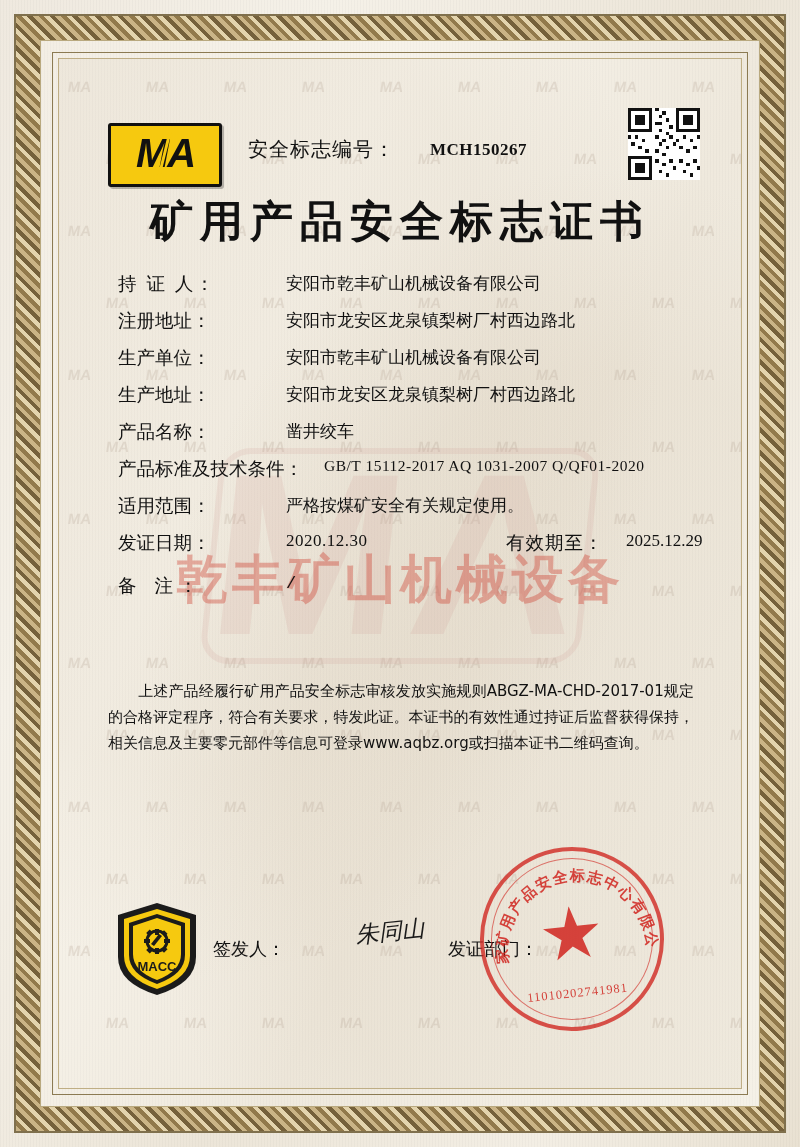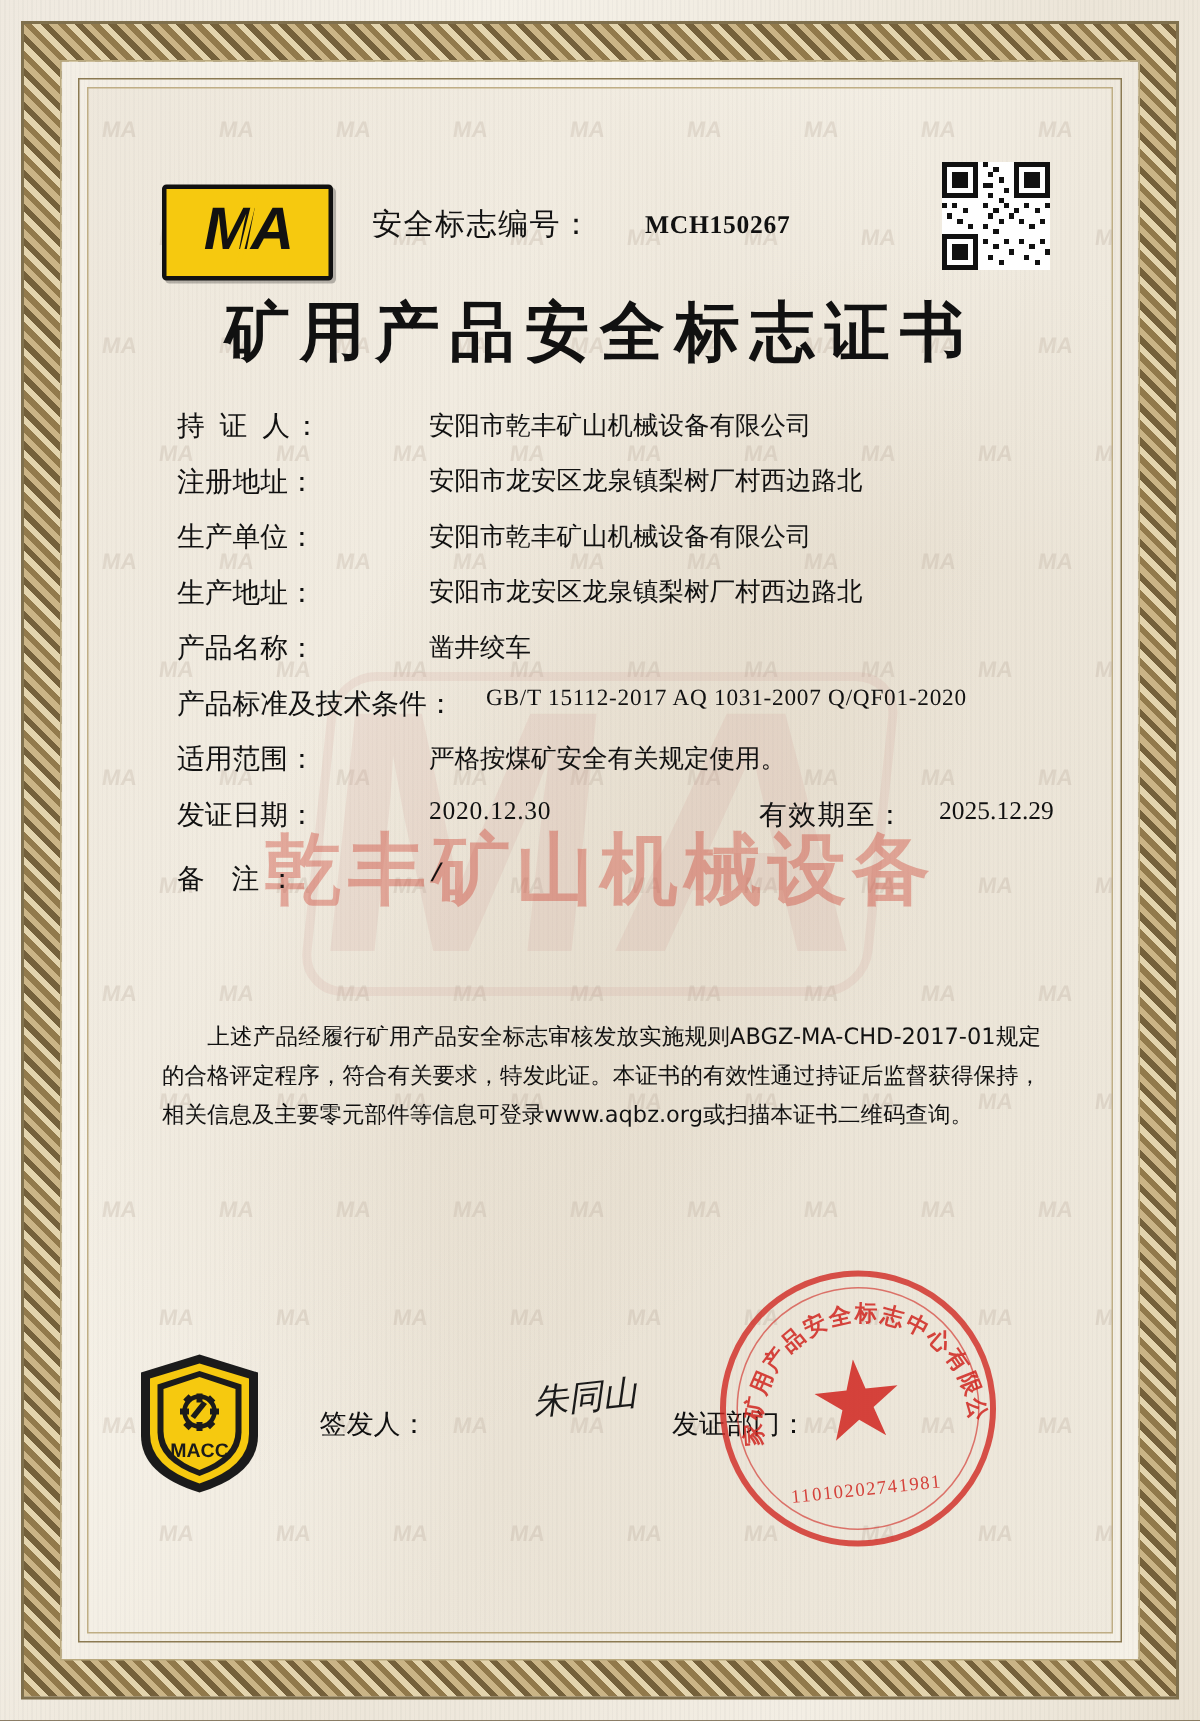--- a/index.html
+++ b/index.html
@@ -147,21 +147,21 @@
   
   .para{
     position:absolute;left:50px;right:48px;top:620px;
     font-size:15px;line-height:26px;color:#111;text-align:justify;
     font-family:"DejaVu Sans",sans-serif;
   }
   .para .indent{display:inline-block;width:30px;}
 
   
   .macc{
-    position:absolute;left:32px;bottom:92px;width:86px;height:96px;text-align:right;
+    position:absolute;left:56px;bottom:92px;width:86px;height:96px;text-align:right;
   }
   .sign-row{
     position:absolute;left:155px;bottom:128px;font-size:18px;color:#111;
     font-family:"DejaVu Sans",sans-serif;
     text-align:right;
   }
   .sign-row .sig{
     position:absolute;left:92px;top:-18px;width:120px;height:36px;
     color:#1a1a1a;font-family:"Liberation Serif",serif;font-size:23px;
     font-style:italic;transform:rotate(-6deg);

